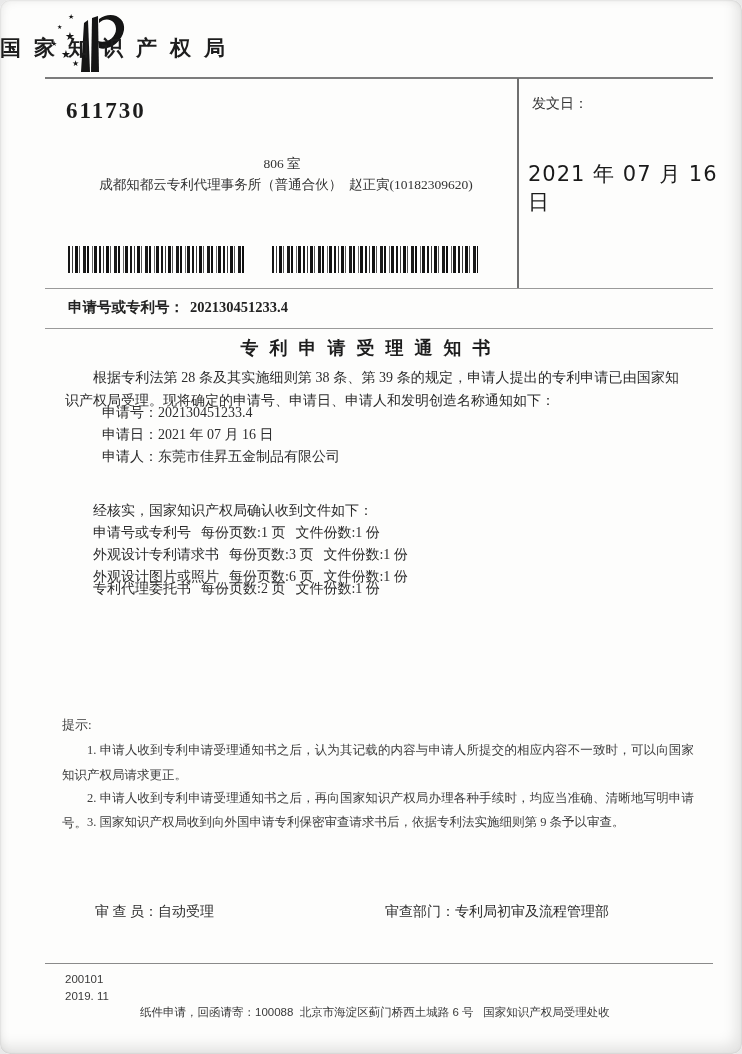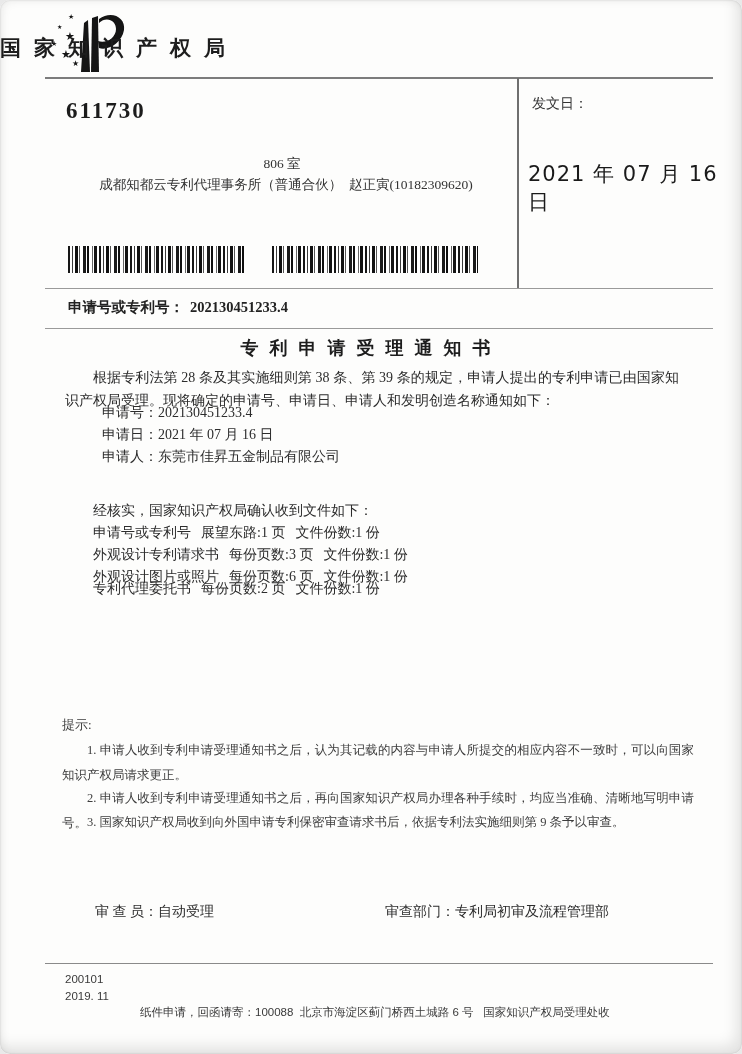--- a/index.html
+++ b/index.html
@@ -134,21 +134,21 @@
   <div class="abs field f1">
     <span>申请日：</span><span>2021 年 07 月 16 日</span>
   </div>
   <div class="abs field f2">
     <span>申请人：</span><span>东莞市佳昇五金制品有限公司</span>
   </div>
 
   <div class="abs received">经核实，国家知识产权局确认收到文件如下：</div>
 
   <div class="abs doc-line d0">
-    <span>申请号或专利号</span><span>展望东路:1 页</span><span>文件份数:1 份</span>
+    <span>申请号或专利号</span><span>每份页数:1 页</span><span>文件份数:1 份</span>
   </div>
   <div class="abs doc-line d1">
     <span>外观设计专利请求书</span><span>每份页数:3 页</span><span>文件份数:1 份</span>
   </div>
   <div class="abs doc-line d2">
     <span>外观设计图片或照片</span><span>每份页数:6 页</span><span>文件份数:1 份</span>
   </div>
   <div class="abs doc-line d3">
     <span>专利代理委托书</span><span>每份页数:2 页</span><span>文件份数:1 份</span>
   </div>

